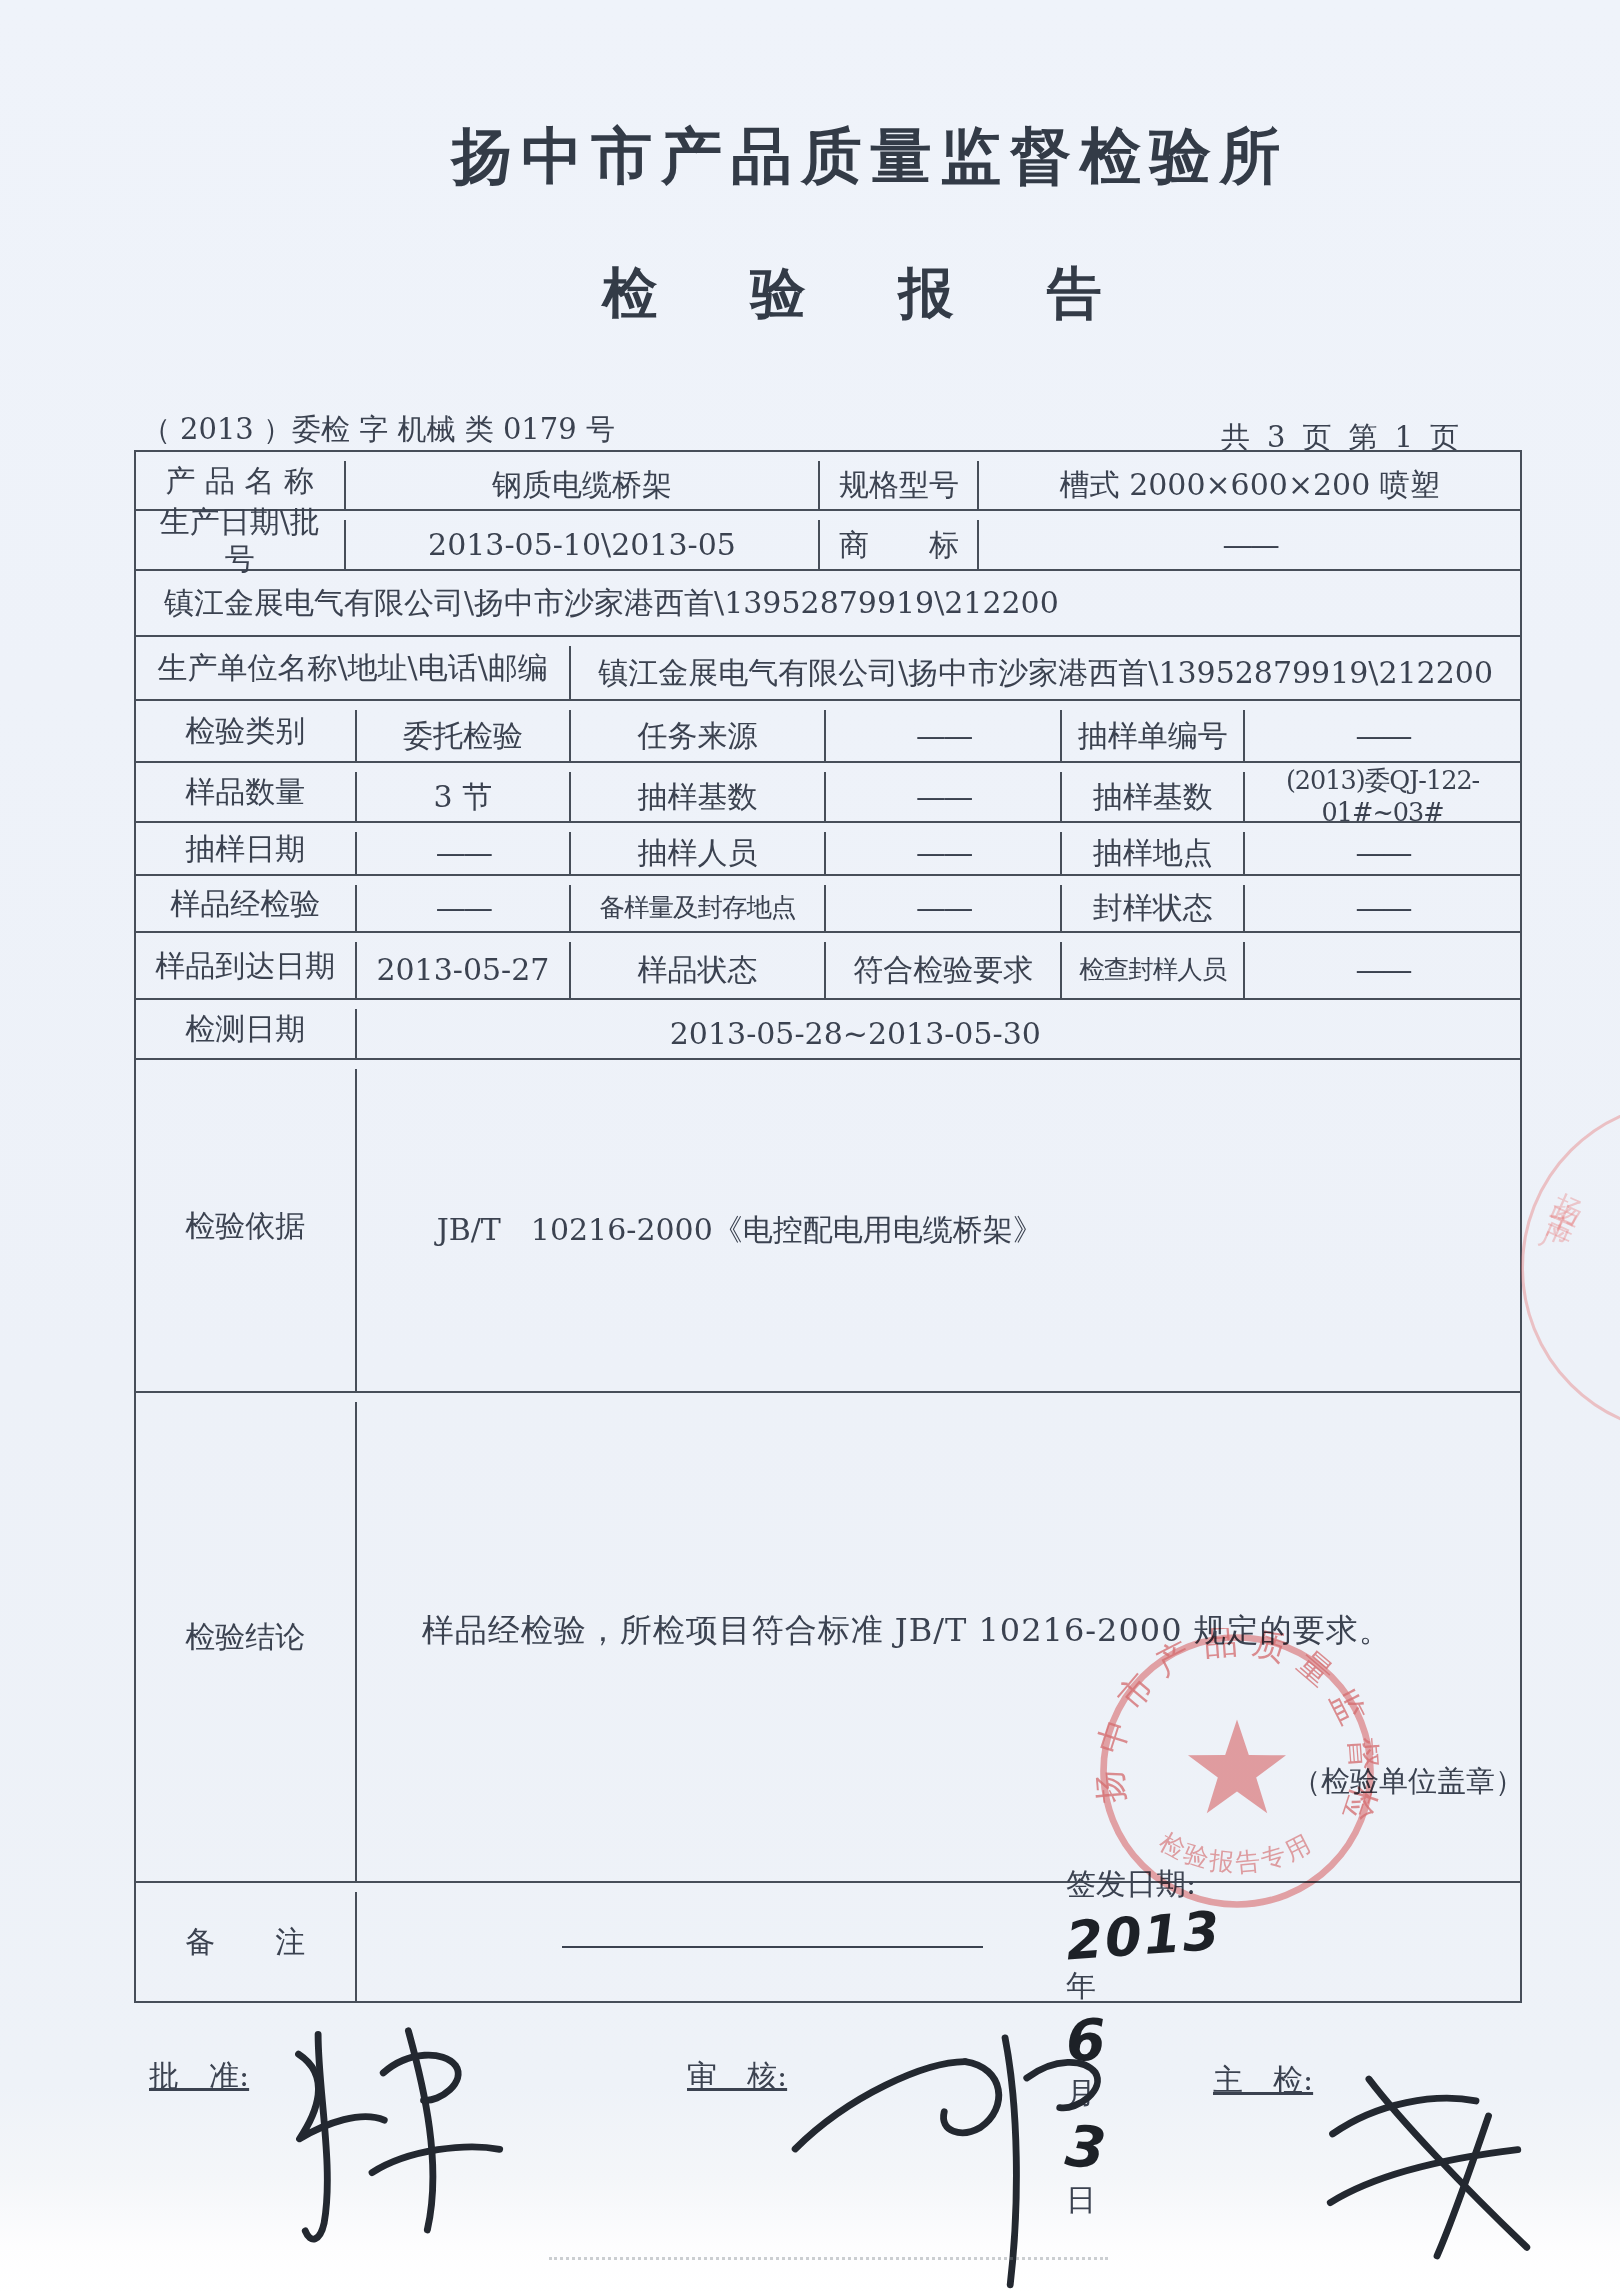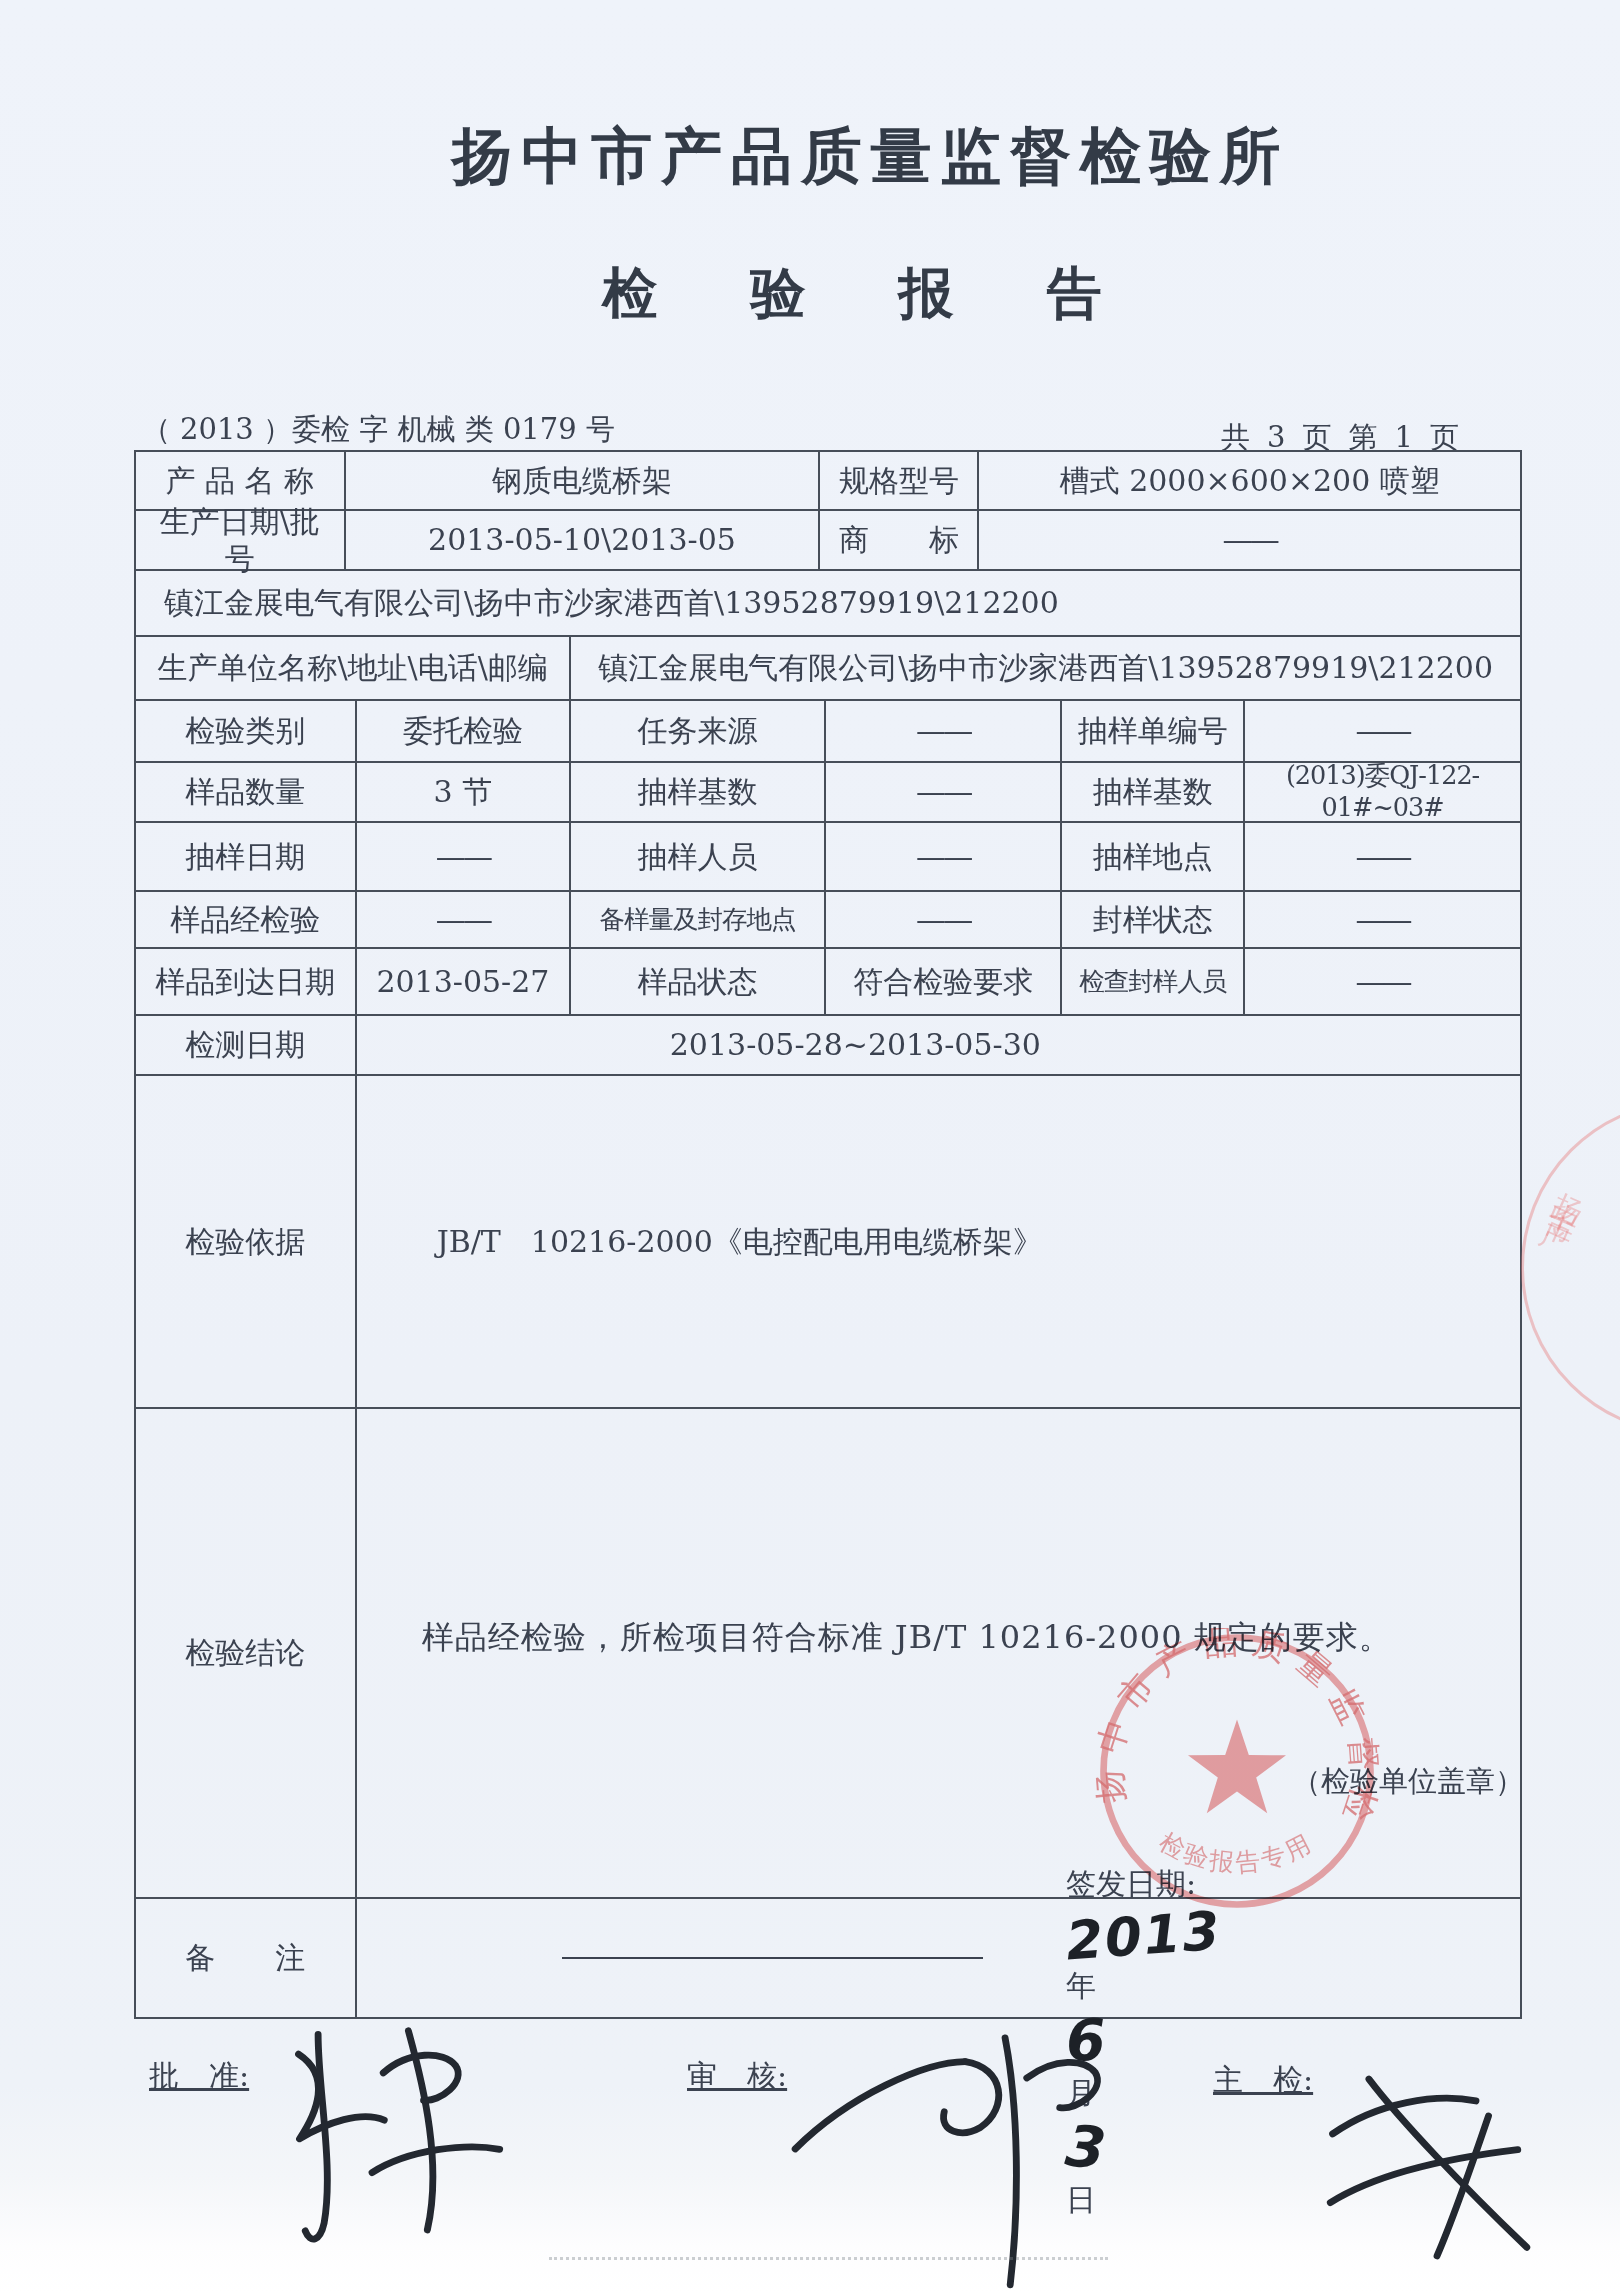--- a/index.html
+++ b/index.html
@@ -17,23 +17,23 @@
   
   .refline{position:absolute;left:134px;top:410px;width:1388px;font-size:29px;color:#3b4250;}
   .ref-no{position:absolute;left:7.8px;top:0;}
   .ref-page{position:absolute;right:59px;top:7.8px;letter-spacing:3.9px;}
   
   .tbl{position:absolute;left:134px;top:450px;width:1388px;border:2.9px solid #474e59;box-sizing:border-box;}
   .row{display:flex;box-sizing:border-box;}
   .row + .row{border-top:2px solid #474e59;}
   .c{box-sizing:border-box;display:flex;align-items:center;justify-content:center;
      font-size:30px;text-align:center;line-height:1.25;padding:2px 12px;}
-  .c + .c{border-left:2px solid #474e59;}
+  .c + .c{border-left:2px solid #474e59;margin-top:9px;}
   .h58{height:57px}.h61{height:60px}.h67{height:66px}.h65{height:64px}.h63{height:62px}
-  .h62{height:69px}.h68{height:67px}.h340{height:333px}.h500{height:490px}.h122{height:120px}
+  .h62{height:53px}.h68{height:67px}.h340{height:333px}.h500{height:490px}.h122{height:120px}
   
   .a1{width:15%}.a2{width:34.3%}.a3{width:11.5%}.a4{width:39.2%}
   .b1{width:31.3%}.b2{width:68.7%}
   .c1{width:15.8%}.c2{width:15.5%}.c3{width:18.4%}.c4{width:17.1%}.c5{width:13.2%}.c6{width:20%}
   .d1{width:15.8%}.d2{width:84.2%}
   .small{font-size:25.5px;letter-spacing:-1px;}
   .dash{letter-spacing:-2.9px;}
   .shift-l{transform:translateX(-83px);}
   .basis-cell{justify-content:flex-start;padding-left:80px;}
   .concl-cell{position:relative;display:block;}

